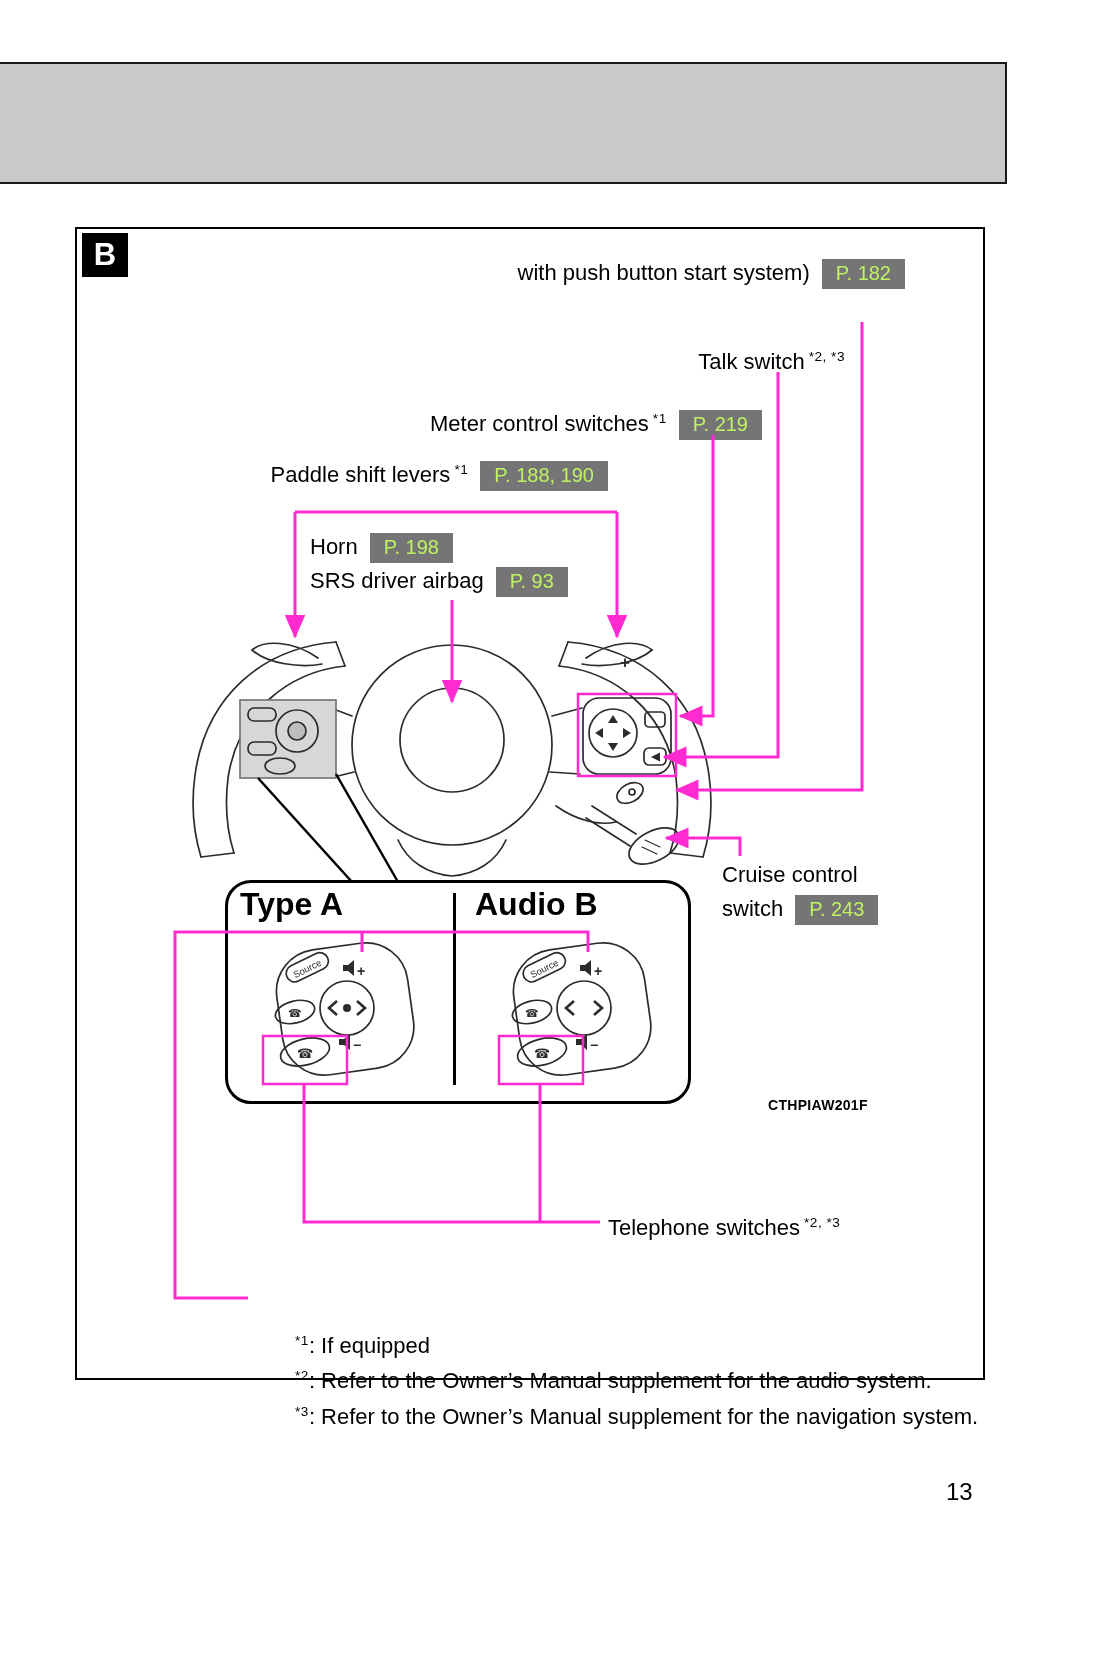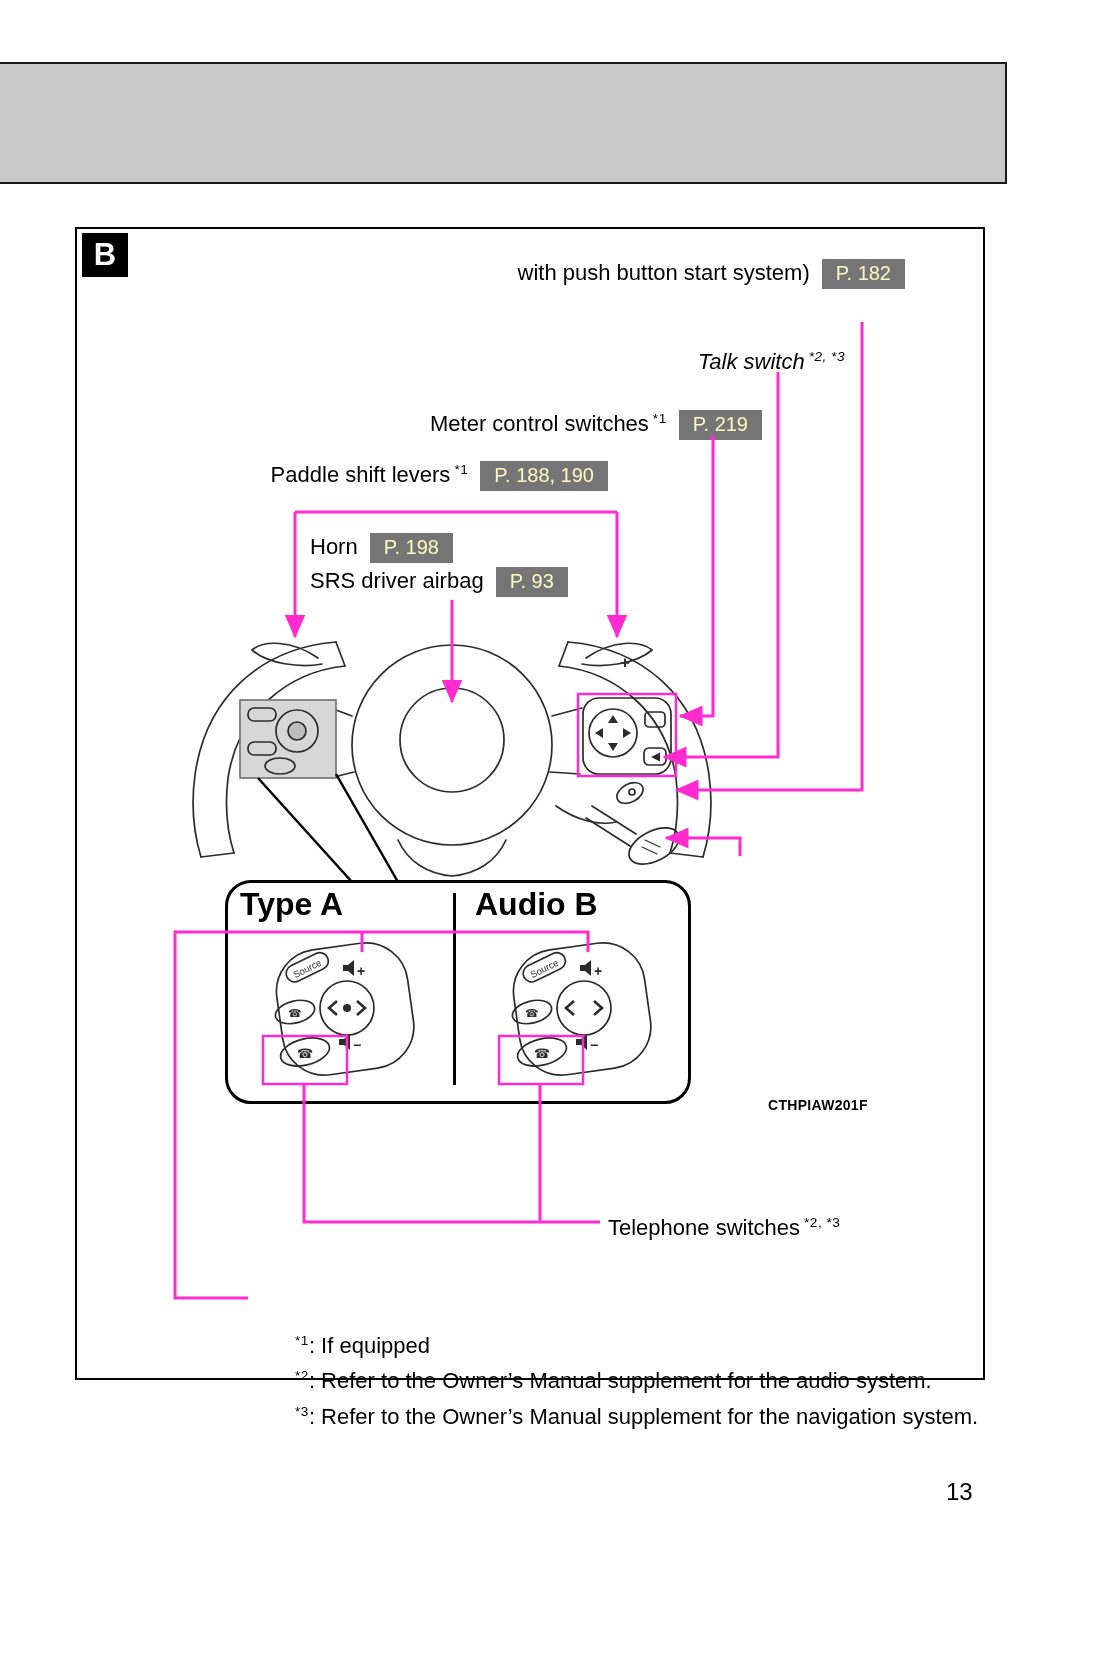--- a/index.html
+++ b/index.html
@@ -16,21 +16,21 @@
     position:absolute; left:75px; top:227px; width:906px; height:1149px;
     border:2px solid #000;
   }
   .section-b {
     position:absolute; left:82px; top:233px; width:46px; height:44px;
     background:#000; color:#fff; font-size:31px; font-weight:bold;
     display:flex; align-items:center; justify-content:center;
   }
   .lbl { position:absolute; font-size:22px; white-space:nowrap; line-height:34px; }
   .badge {
-    display:inline-block; background:#757575; color:#fef9c3;
+    display:inline-block; background:#757575; color:#bef264;
     padding:1px 14px 3px 14px; margin-left:12px; font-size:20px; line-height:26px;
   }
   .ref { vertical-align:super; font-size:0.62em; margin-left:4px; letter-spacing:0.5px; }
   .right { text-align:right; }
   .type-box {
     position:absolute; left:225px; top:880px; width:460px; height:218px;
     border:3px solid #000; border-radius:26px; background:transparent;
   }
   .type-label { position:absolute; font-size:32px; font-weight:bold; }
   .type-divider { position:absolute; left:453px; top:893px; width:3px; height:192px; background:#000; }
@@ -46,40 +46,44 @@
 
   <div class="band"></div>
 
   <div class="main-box"></div>
   <div class="section-b">B</div>
 
   <div class="lbl right" style="left:245px; top:256px; width:660px;">
     <div><span>with push button start system)</span><span class="badge">P. 182</span></div>
   </div>
 
-  <div class="lbl right" style="left:500px; top:340px; width:345px;font-style:italic;">
+  <div class="lbl right" style="left:500px; top:340px; width:345px;">
     <span>Talk switch</span><span class="ref">*2, *3</span>
   </div>
 
   <div class="lbl right" style="left:300px; top:402px; width:462px;">
     <span>Meter control switches</span><span class="ref">*1</span><span class="badge">P. 219</span>
   </div>
 
   <div class="lbl right" style="left:200px; top:453px; width:408px;">
     <span>Paddle shift levers</span><span class="ref">*1</span><span class="badge">P. 188, 190</span>
   </div>
 
   <div class="lbl" style="left:310px; top:530px;">
     <span>Horn</span><span class="badge">P. 198</span>
   </div>
 
   <div class="lbl" style="left:310px; top:564px;">
     <span>SRS driver airbag</span><span class="badge">P. 93</span>
   </div>
 
+  <div class="lbl" style="left:722px; top:858px;">
+    <div><span>Cruise control</span></div>
+    <div><span>switch</span><span class="badge">P. 243</span></div>
+  </div>
 
   <div class="type-box"></div>
   <div class="type-label" style="left:240px; top:886px;">Type A</div>
   <div class="type-label" style="left:475px; top:886px;">Audio B</div>
   <div class="type-divider"></div>
 
   <div class="fig-code">CTHPIAW201F</div>
 
   <div class="lbl" style="left:608px; top:1206px;">
     <span>Telephone switches</span><span class="ref">*2, *3</span>

